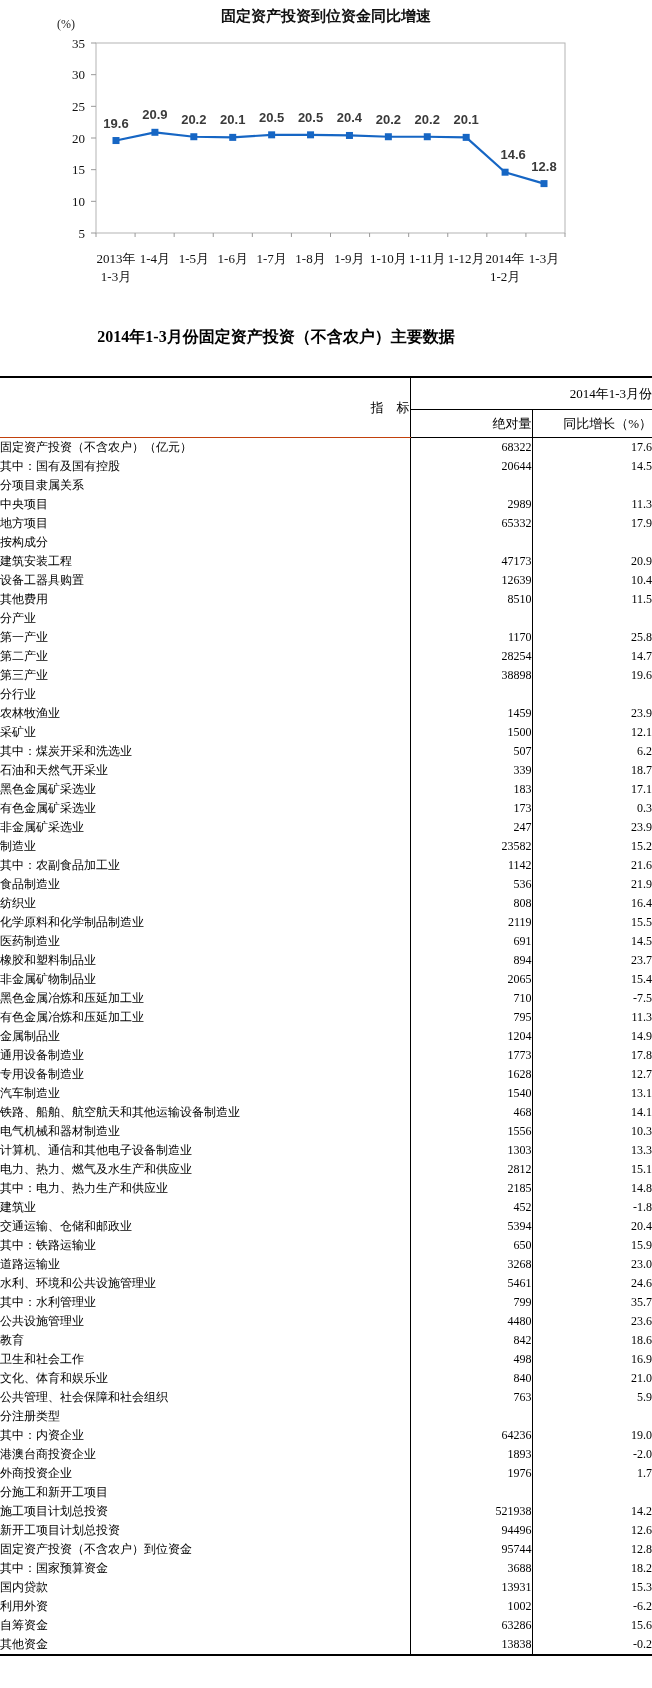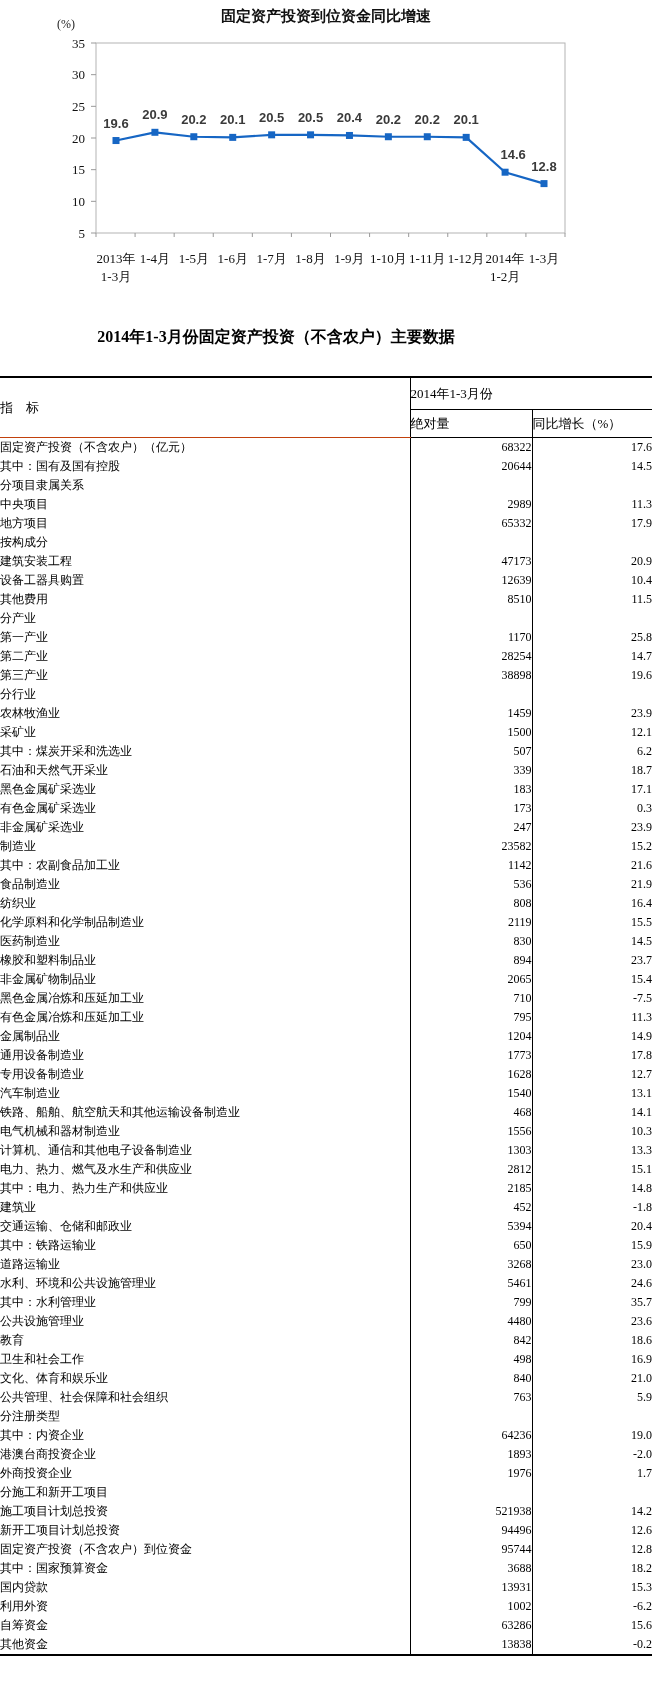--- a/index.html
+++ b/index.html
@@ -15,21 +15,21 @@
   .ytick{font-family:"Liberation Serif","DejaVu Serif",serif;font-size:13px;fill:#111;}
   .xlabel{font-family:"Liberation Serif","DejaVu Serif",serif;font-size:13px;fill:#111;}
   .vlabel{font-family:"Liberation Sans","DejaVu Sans",sans-serif;font-size:13px;
           font-weight:bold;fill:#3a3a3a;}
 
   
   .table-title{position:absolute;top:327px;left:0;width:552px;text-align:center;
                font-size:16px;font-weight:bold;}
   table.data{position:absolute;top:376px;left:0;width:652px;border-collapse:collapse;
              table-layout:fixed;border-top:2px solid #000;border-bottom:2px solid #000;}
-  table.data th{font-weight:normal;font-size:13px;padding:0;text-align:left;vertical-align:middle;}
+  table.data th{font-weight:normal;font-size:13px;padding:0;text-align:right;vertical-align:middle;}
   th.indicator{border-right:1px solid #000;border-bottom:1px solid #c2410c;}
   th.period{height:31px;border-bottom:1px solid #000;}
   th.abs{height:27px;border-right:1px solid #000;border-bottom:1px solid #000;}
   th.yoy{border-bottom:1px solid #000;}
   table.data td{height:19px;padding:0;font-size:12px;line-height:19px;
                 white-space:nowrap;overflow:hidden;vertical-align:middle;}
   td.lbl{border-right:1px solid #000;}
   td.abs{border-right:1px solid #000;}
   td.num{text-align:right;padding-right:8px;}
   td.i0{padding-left:5px;}  td.i1{padding-left:22px;}
@@ -259,21 +259,21 @@
           <td class="abs num">808</td>
           <td class="num">16.4</td>
         </tr>
         <tr>
           <td class="lbl i3">化学原料和化学制品制造业</td>
           <td class="abs num">2119</td>
           <td class="num">15.5</td>
         </tr>
         <tr>
           <td class="lbl i3">医药制造业</td>
-          <td class="abs num">830</td>
+          <td class="abs num">691</td>
           <td class="num">14.5</td>
         </tr>
         <tr>
           <td class="lbl i3">橡胶和塑料制品业</td>
           <td class="abs num">894</td>
           <td class="num">23.7</td>
         </tr>
         <tr>
           <td class="lbl i3">非金属矿物制品业</td>
           <td class="abs num">2065</td>

